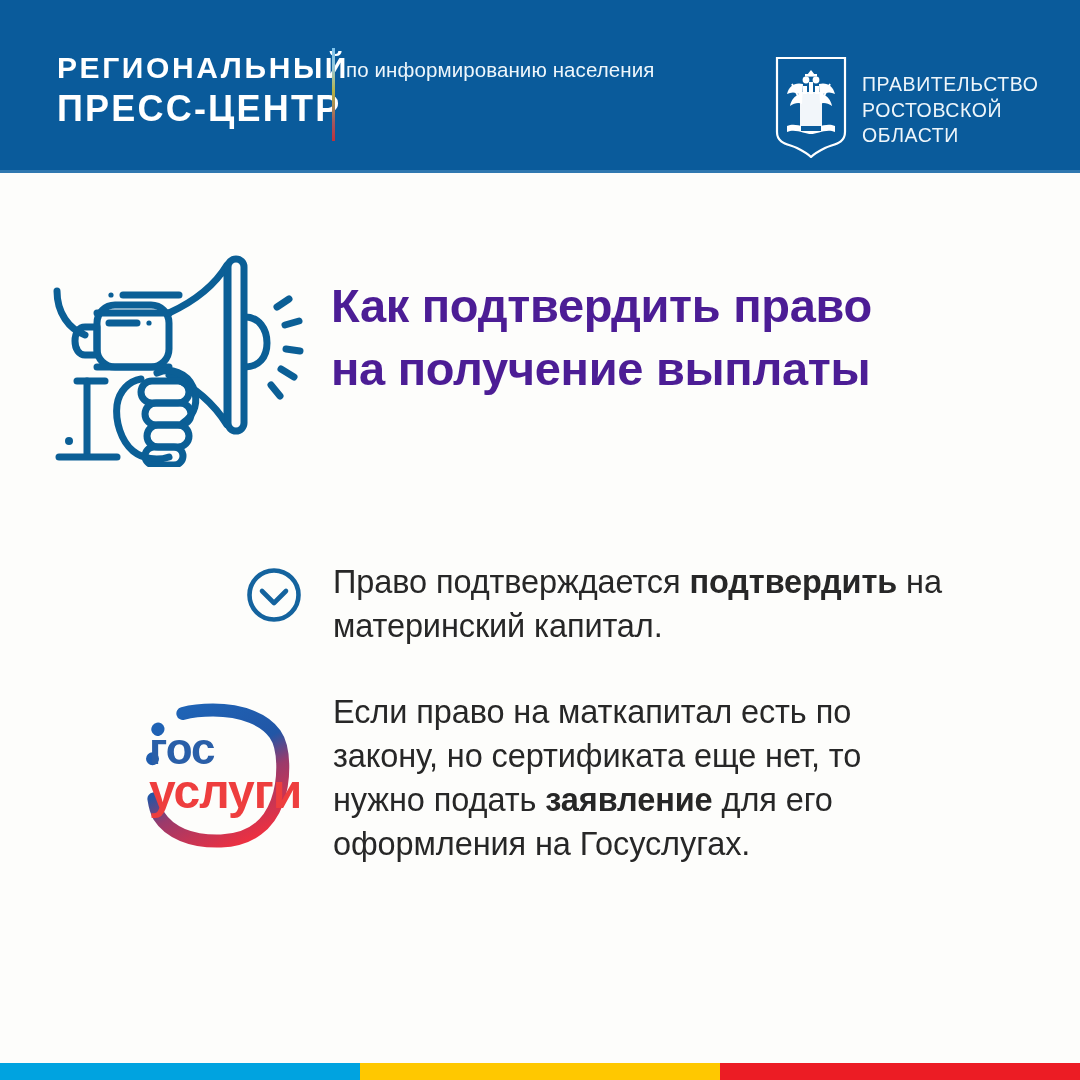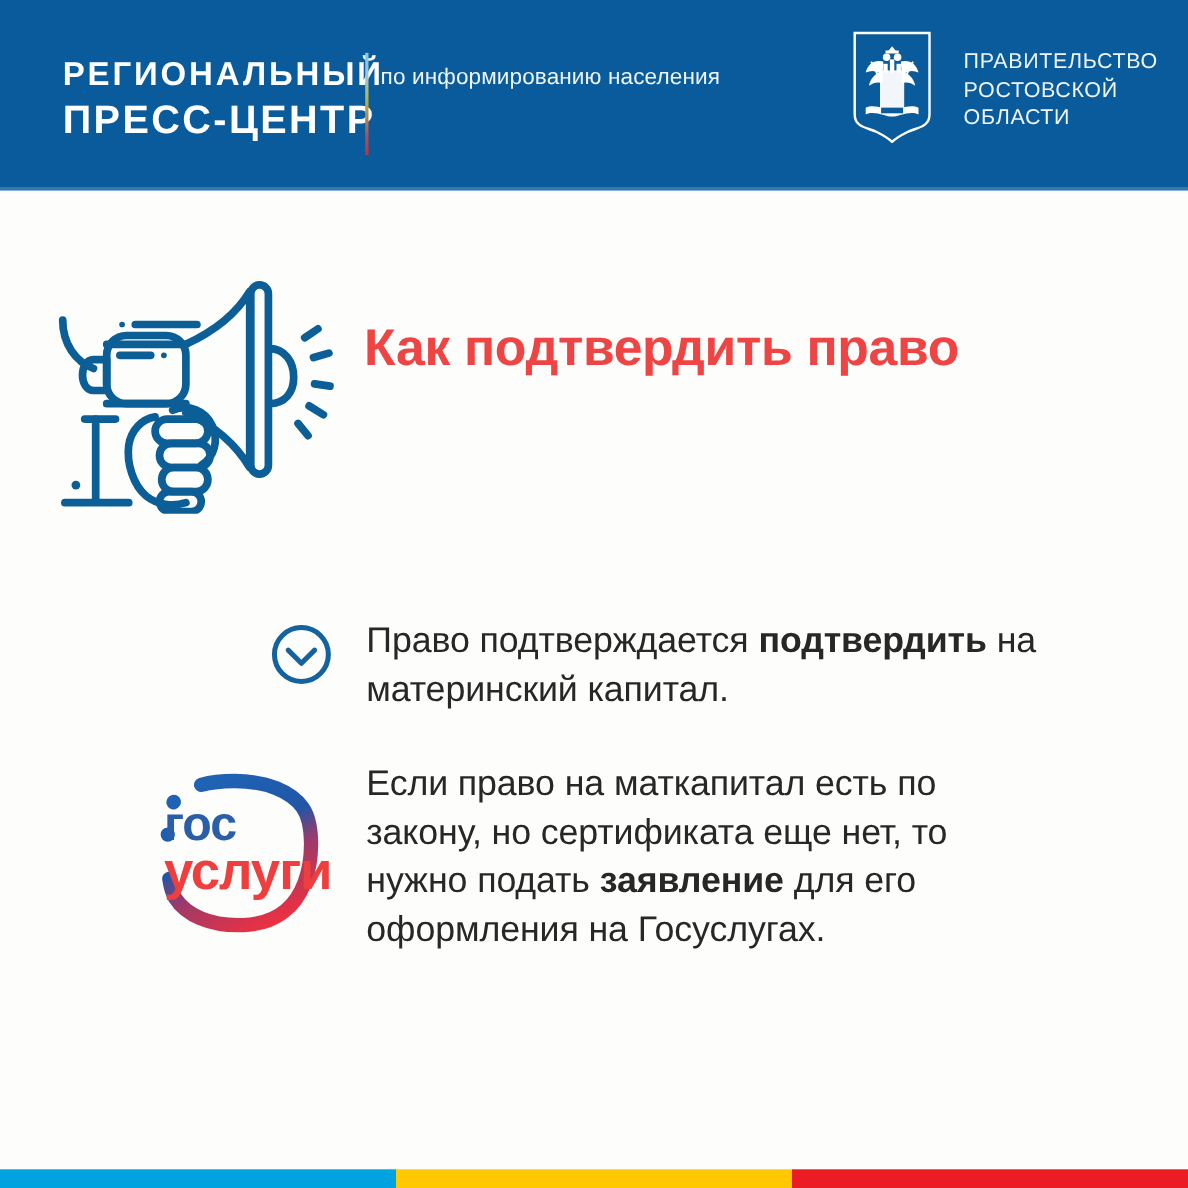--- a/index.html
+++ b/index.html
@@ -35,37 +35,37 @@
   }
   .divider{
     position:absolute; left:332px; top:48px; width:3px; height:93px;
     background:linear-gradient(to bottom,#7fc4ee 0%, #9bc9d8 22%, #b5b347 46%, #a98c54 62%, #a2565f 80%, #c0303a 100%);
   }
   .subtitle{
     position:absolute; left:346px; top:56px; width:400px;
     color:#eef6fb; font-size:20.5px; line-height:27.5px; letter-spacing:.1px;
   }
   .gov-block{
-    position:absolute; left:775px; top:28px;
-    display:flex; align-items:flex-start; gap:29px;
+    position:absolute; left:775px; top:56px;
+    display:flex; align-items:flex-start; gap:15px;
   }
   .gov-emblem{ width:72px; height:102px; display:block; }
   .gov-text{
     color:#eef6fb; font-size:19.5px; line-height:25.5px; letter-spacing:.6px;
     padding-top:16px;
   }
 
   
   .title-row{
     position:absolute; left:0; top:250px; width:1080px; height:230px;
   }
   .megaphone{ position:absolute; left:45px; top:5px; width:262px; height:212px; }
   .title{
-    position:absolute; left:331px; top:34px; width:660px;
-    color:#ef4444; font-size:47px; font-weight:bold; line-height:63px;
+    position:absolute; left:331px; top:24px; width:660px;
+    color:#4c1d95; font-size:47px; font-weight:bold; line-height:63px;
     letter-spacing:-.3px;
   }
 
   
   .item{ position:absolute; display:flex; }
   .item-1{ left:0; top:560px; width:1080px; }
   .item-2{ left:0; top:690px; width:928px; }
 
   .bullet-slot{
     width:333px; flex:0 0 333px; display:flex; justify-content:flex-end;
@@ -171,20 +171,21 @@
 
       <path d="M32 126 L60 126"></path>
       <path d="M42 126 L42 200"></path>
       <path d="M14 202 L72 202"></path>
       <circle cx="24" cy="186" r="4" fill="#0b5f96" stroke="none"></circle>
     </g>
   </svg>
 
   <div class="title">
     <div>Как подтвердить право</div>
+    <div>на получение выплаты</div>
   </div>
 </div>
 
 <div class="item item-1">
   <div class="bullet-slot">
     <svg class="check-icon" viewBox="0 0 58 58">
       <circle cx="29" cy="29" r="24.5" fill="none" stroke="#14639e" stroke-width="4.6"></circle>
       <path d="M17 25 L29 37 L41 25" fill="none" stroke="#14639e" stroke-width="4.6" stroke-linecap="round" stroke-linejoin="round"></path>
     </svg>
   </div>

